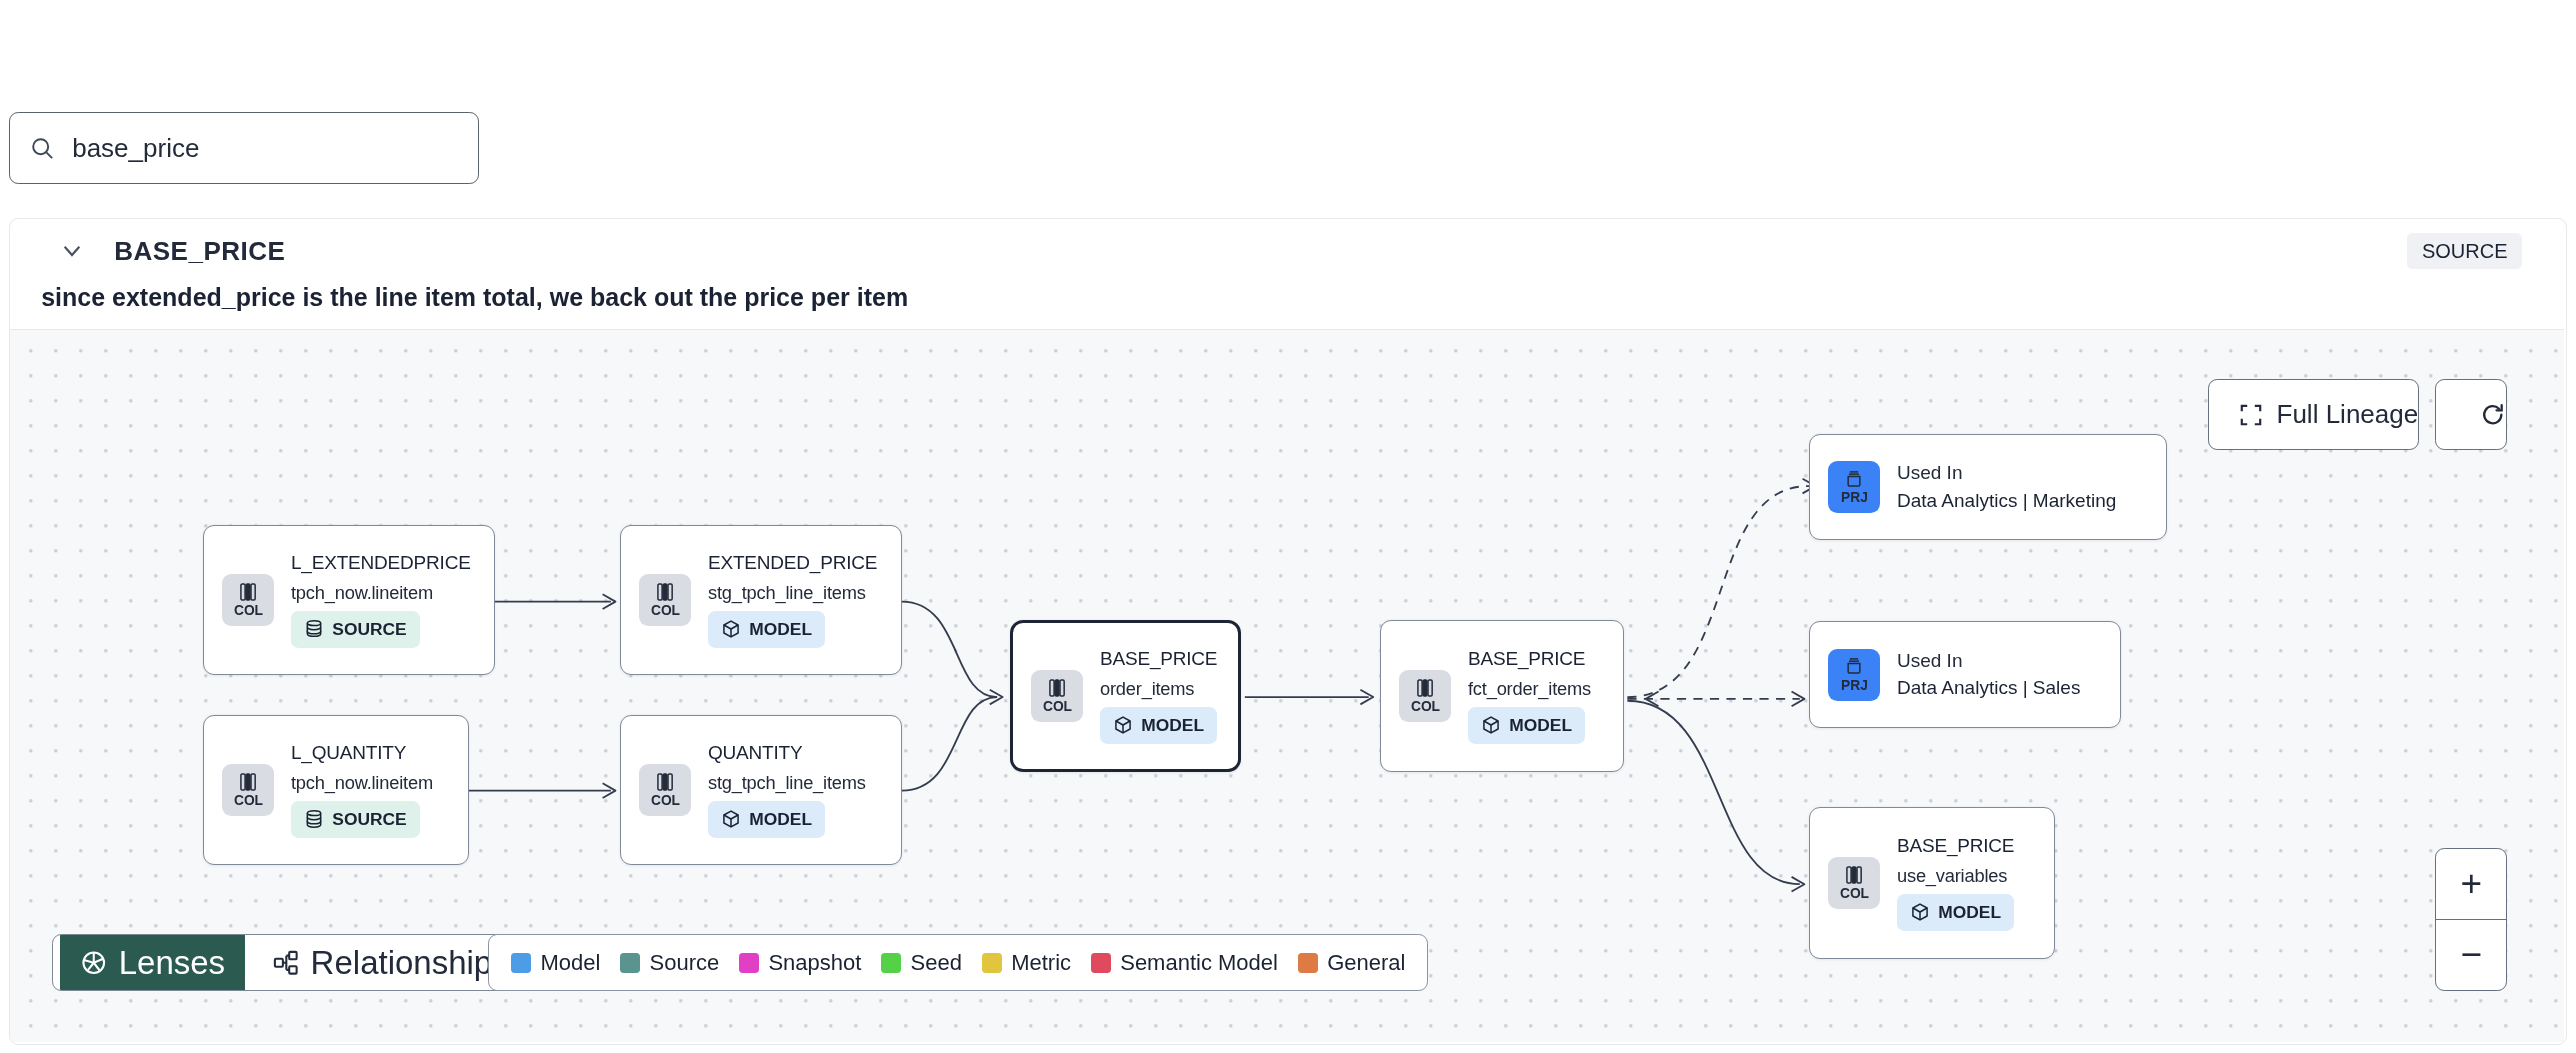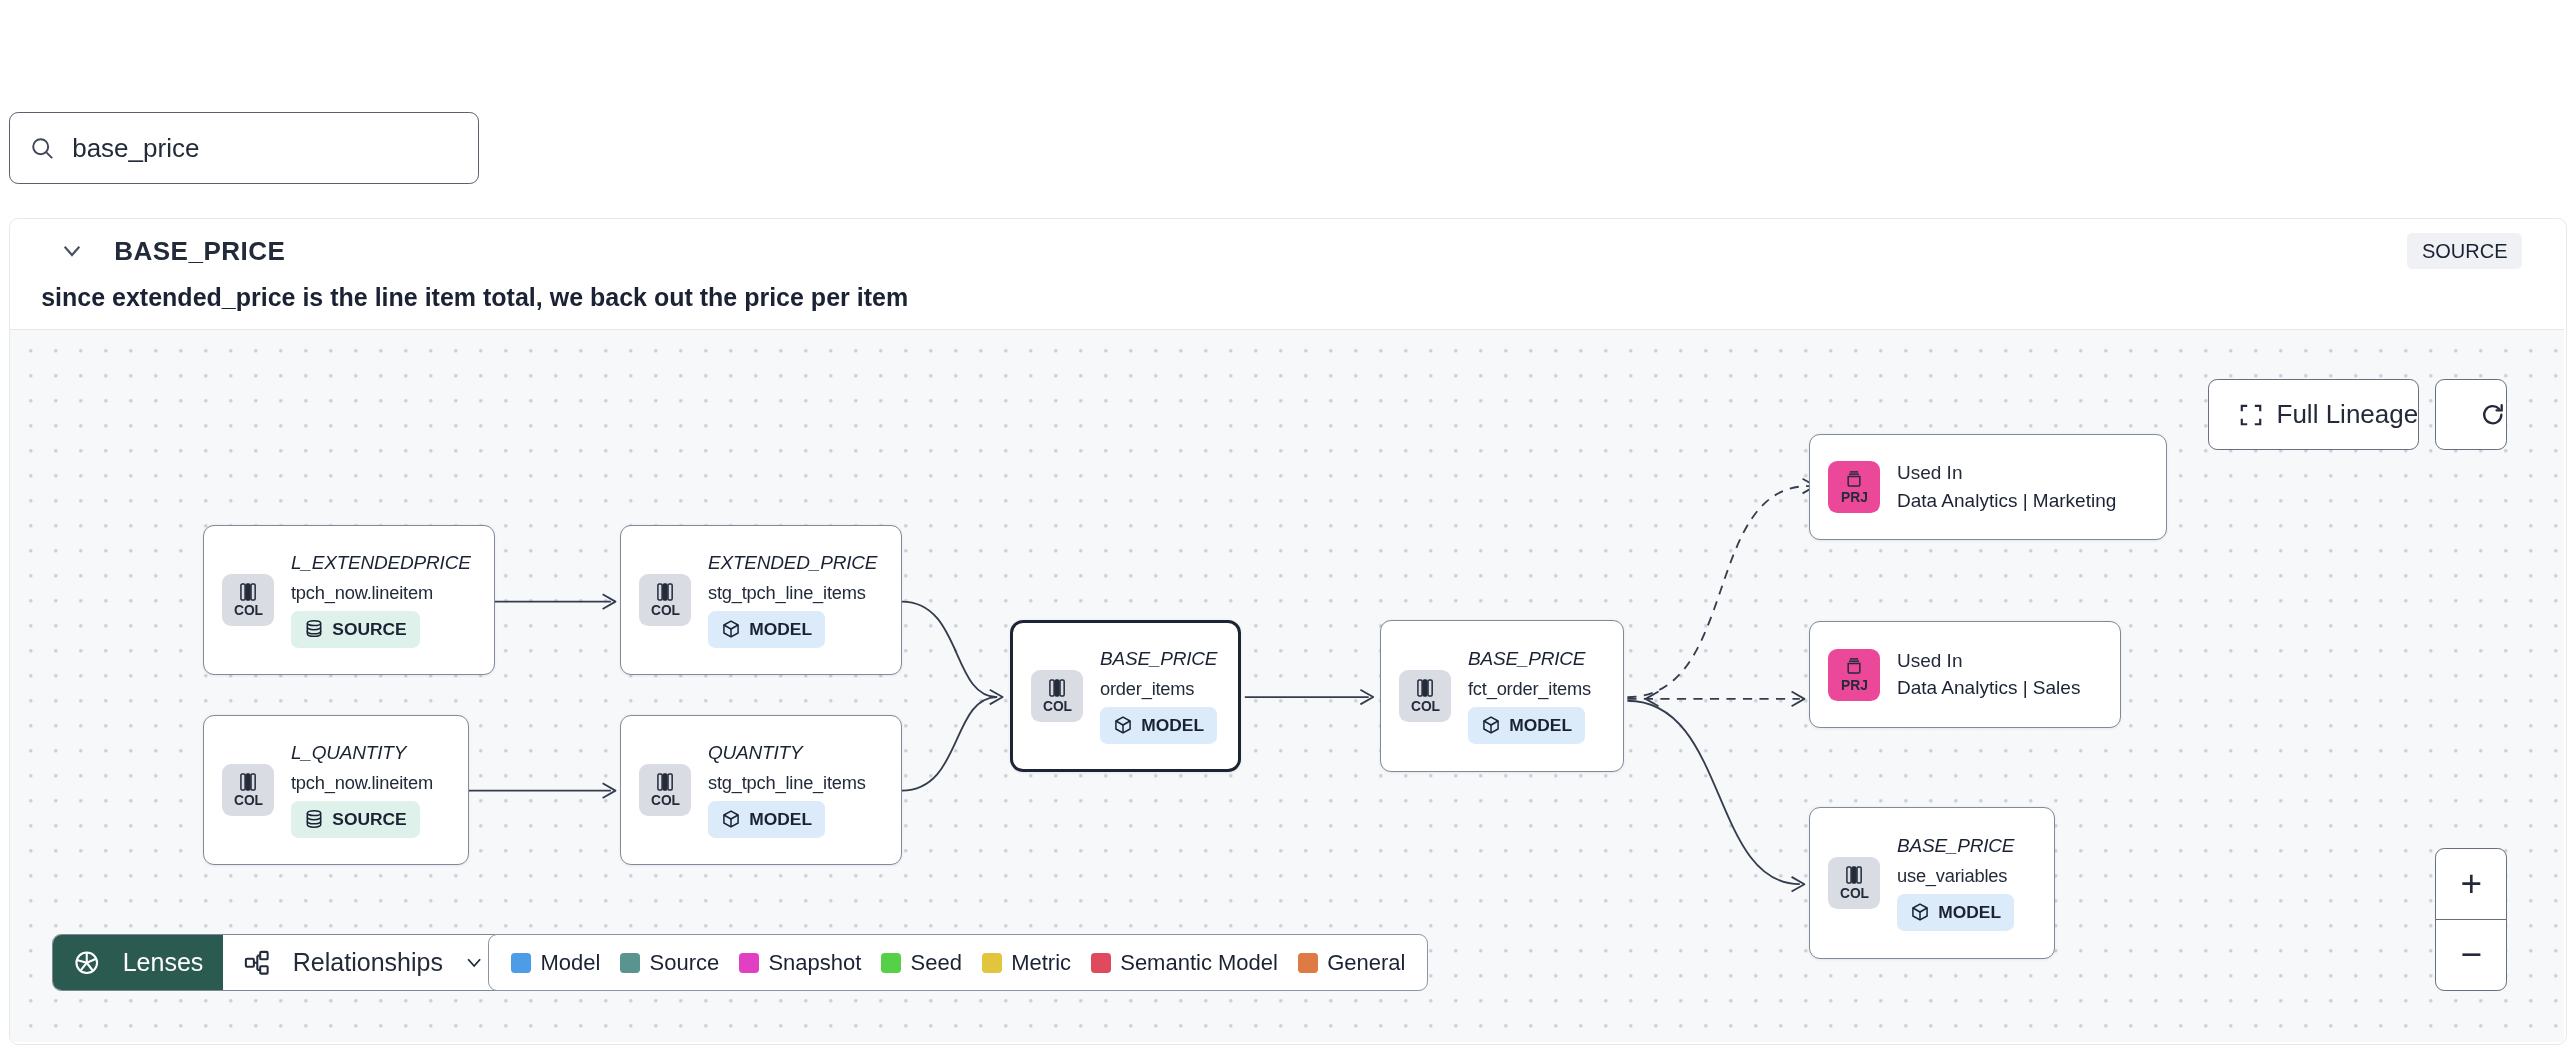--- a/index.html
+++ b/index.html
@@ -32,37 +32,37 @@
     background-size:25px 25px; background-position:8.3px 8.3px; }
   .edges { position:absolute; left:0; top:0; pointer-events:none; }
   .edge { stroke:#343D4E; stroke-width:2; fill:none; }
   .edge.dashed { stroke-dasharray:10 8; }
   .arrowhead { stroke:#343D4E; stroke-width:2; fill:none; stroke-linejoin:round; }
   
   .node { position:absolute; background:#fff; border:1.8px solid #818A99; border-radius:11px; display:flex; align-items:center; padding-left:18.3px; gap:16.5px; box-shadow:0 0.9px 2.8px rgba(20,30,50,.08); cursor:pointer; }
   .node.selected { border:3.7px solid #1D2434; border-radius:13px; }
   .chip { width:52px; height:52px; border-radius:9.2px; display:flex; flex-direction:column; align-items:center; justify-content:center; gap:1.8px; flex-shrink:0; }
   .chip.col { background:#D9DCE2; }
-  .chip.prj { background:#ec4899; }
+  .chip.prj { background:#3b82f6; }
   .chip span { font-size:13.8px; font-weight:700; color:#232B3A; }
   .node-body { display:flex; flex-direction:column; gap:7.3px; }
-  .node-title { font-size:19px; font-weight:500; letter-spacing:-0.2px; color:#1A2233;font-style:italic; }
+  .node-title { font-size:19px; font-weight:500; letter-spacing:-0.2px; color:#1A2233; }
   .node-sub { font-size:18.3px; color:#232B3A; letter-spacing:-0.2px; }
   .kind-badge { display:inline-flex; align-items:center; gap:8.3px; height:37px; padding:0 13px; border-radius:7.3px; font-size:17.4px; font-weight:700; color:#1A2233; width:max-content; }
   .kind-badge.source { background:#DFF1EB; }
   .kind-badge.model { background:#DCEBFA; }
   .usedin-label { font-size:19px; color:#232B3A; }
   .usedin-title { font-size:19px; color:#1A2233; font-weight:500; margin-top:5.5px; }
   
   .ctl-btn { position:absolute; background:#fff; border:1.8px solid #666F7D; border-radius:9.2px; display:flex; align-items:center; justify-content:flex-end; gap:13px; font-size:26px; color:#232B3A; cursor:pointer; }
   .zoomctl { position:absolute; width:72px; height:143px; background:#fff; border:1.8px solid #666F7D; border-radius:9.2px; display:flex; flex-direction:column; }
   .zoomctl .zbtn { flex:1; display:flex; align-items:center; justify-content:center; font-size:37px; font-weight:300; cursor:pointer; color:#232B3A; }
   .zoomctl .zbtn:first-child { border-bottom:1.8px solid #666F7D; }
   .lens-group { position:absolute; height:57px; display:flex; border:1.8px solid #7E8795; border-radius:9.2px; overflow:hidden; background:#fff; }
-  .lens-seg { display:flex; align-items:center; gap:22px; padding:0 20px; font-size:25px; cursor:pointer; }
+  .lens-seg { display:flex; align-items:center; gap:11px; padding:0 20px; font-size:33px; cursor:pointer;margin-left:7px; }
   .lens-seg.dark { background:#2B5A50; color:#fff; }
   .legend { position:absolute; height:57px; display:inline-flex; align-items:center; gap:20px; padding:0 22px; background:#fff; border:1.8px solid #8A93A1; border-radius:9.2px; }
   .legend-item { display:flex; align-items:center; gap:9.2px; font-size:22px; color:#1A2233; white-space:nowrap; }
   .legend-swatch { width:20px; height:20px; border-radius:3.7px; flex-shrink:0; }
   svg.icon { flex-shrink:0; }
 </style>
 </head>
 <body>
 
 <div class="page">

